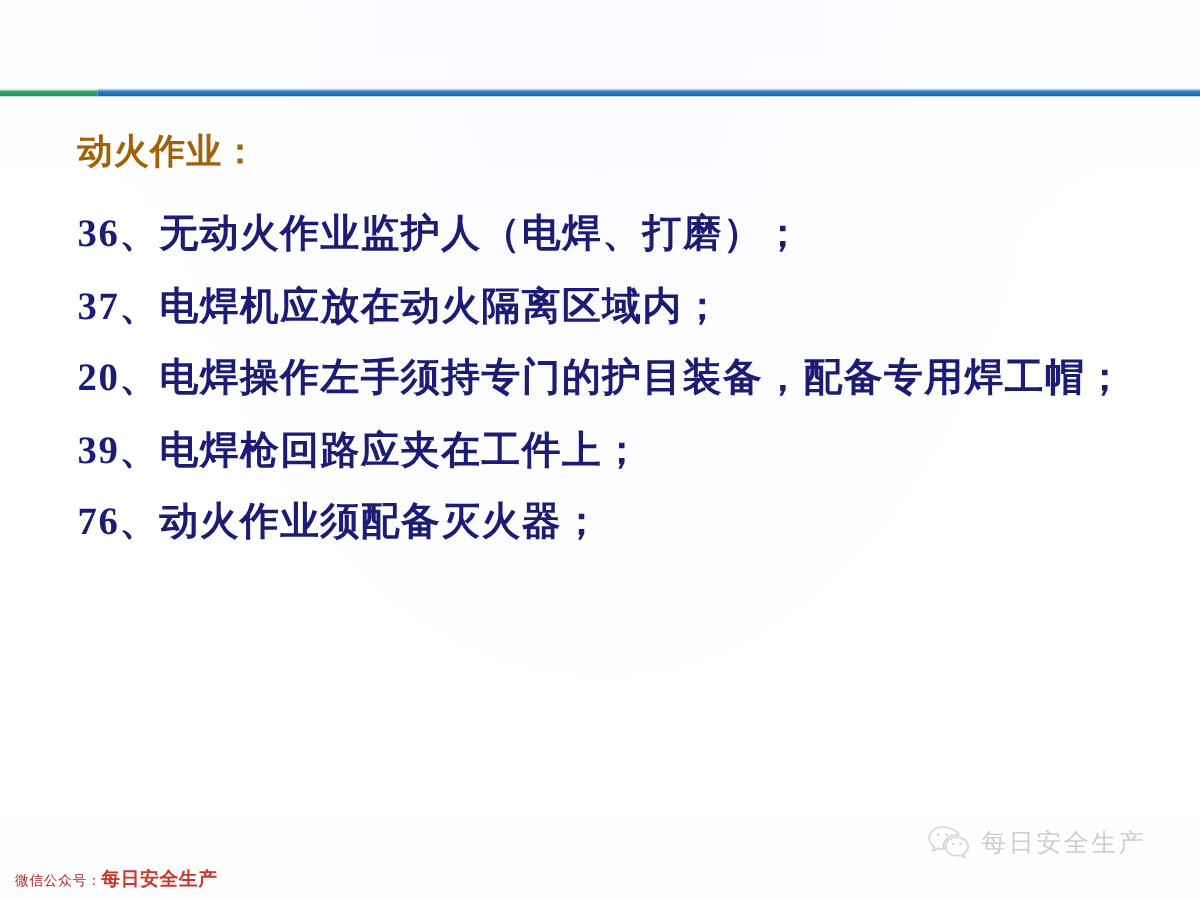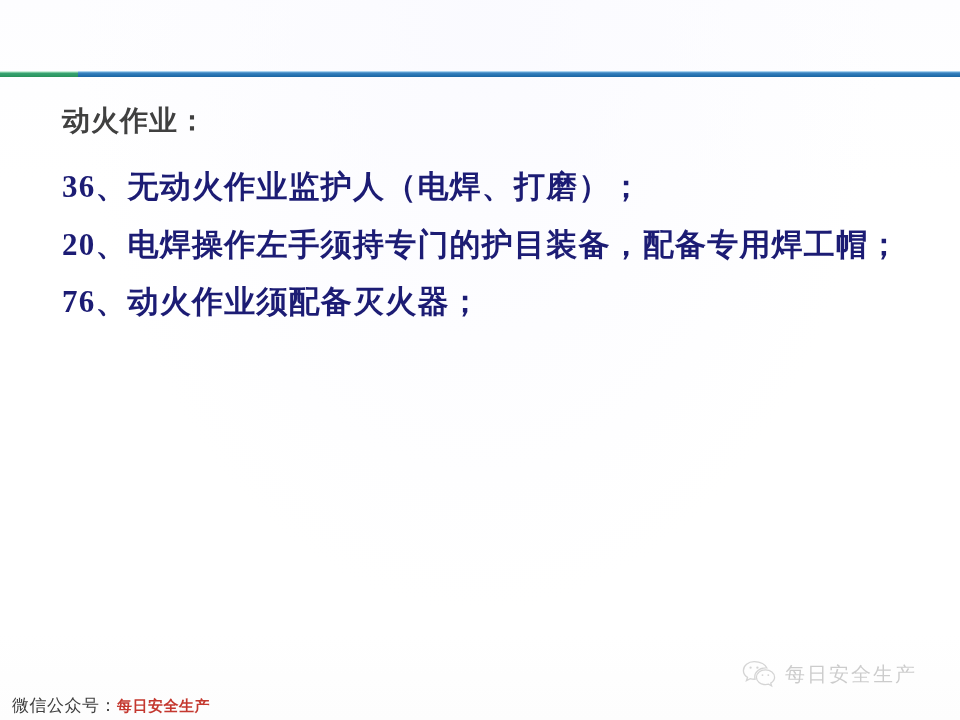--- a/index.html
+++ b/index.html
@@ -69,21 +69,21 @@
     height: 720px;
   }
 
   .section-title {
     position: absolute;
     left: 62px;
     top: 102px;
     font-family: Liberation Mono, monospace;
     font-size: 28px;
     font-weight: bold;
-    color: #404040;
+    color: #a16207;
     letter-spacing: 1px;
     white-space: nowrap;
   }
 
   .item-list {
     position: absolute;
     left: 62px;
     top: 158px;
     width: 890px;
   }
@@ -128,22 +128,22 @@
   .footer {
     position: absolute;
     left: 12px;
     top: 694px;
     display: flex;
     align-items: baseline;
     white-space: nowrap;
   }
   .footer-label {
     font-family: "Liberation Sans", "DejaVu Sans", sans-serif;
-    font-size: 17px;
-    color: #404040;
+    font-size: 11px;
+    color: #b91c1c;
     letter-spacing: 0.5px;
   }
   .footer-name {
     font-family: "Liberation Sans", "DejaVu Sans", sans-serif;
     font-size: 15px;
     font-weight: bold;
     color: #c4382f;
     letter-spacing: 0.5px;
   }
 </style>
@@ -156,21 +156,23 @@
     <div class="rule-green"></div>
     <div class="rule-blue"></div>
   </div>
 
   <div class="content">
 
     <div class="section-title">动火作业：</div>
 
     <div class="item-list">
       <div class="list-item">36、无动火作业监护人（电焊、打磨）；</div>
+      <div class="list-item">37、电焊机应放在动火隔离区域内；</div>
       <div class="list-item">20、电焊操作左手须持专门的护目装备，配备专用焊工帽；</div>
+      <div class="list-item">39、电焊枪回路应夹在工件上；</div>
       <div class="list-item">76、动火作业须配备灭火器；</div>
     </div>
 
     <div class="watermark">
       <span class="wechat-icon">
         <svg width="34" height="28" viewBox="0 0 34 28" xmlns="http://www.w3.org/2000/svg">
           <path d="M12.2 1.6C6.2 1.6 1.4 5.6 1.4 10.5c0 2.8 1.6 5.3 4.1 6.9l-1.1 3.3 3.8-2c1.2 .35 2.5 .55 3.9 .55 .35 0 .7-.01 1.05-.04 -.25-.8-.38-1.62-.38-2.47 0-4.9 4.9-8.85 10.9-8.85 .4 0 .8 .02 1.2 .06C23.7 4.6 18.5 1.6 12.2 1.6z" fill="none" stroke="#777777" stroke-width="1.3"></path>
           <circle cx="8.6" cy="7.7" r="1.15" fill="#777777"></circle>
           <circle cx="15.4" cy="7.7" r="1.15" fill="#777777"></circle>
           <path d="M32.6 17.2c0-4.1-4.1-7.4-9.1-7.4 -5.0 0-9.1 3.3-9.1 7.4 0 4.1 4.1 7.4 9.1 7.4 1.05 0 2.05-.15 3.0-.42l3.1 1.65 -.85-2.75C30.9 21.7 32.6 19.6 32.6 17.2z" fill="none" stroke="#777777" stroke-width="1.3"></path>

